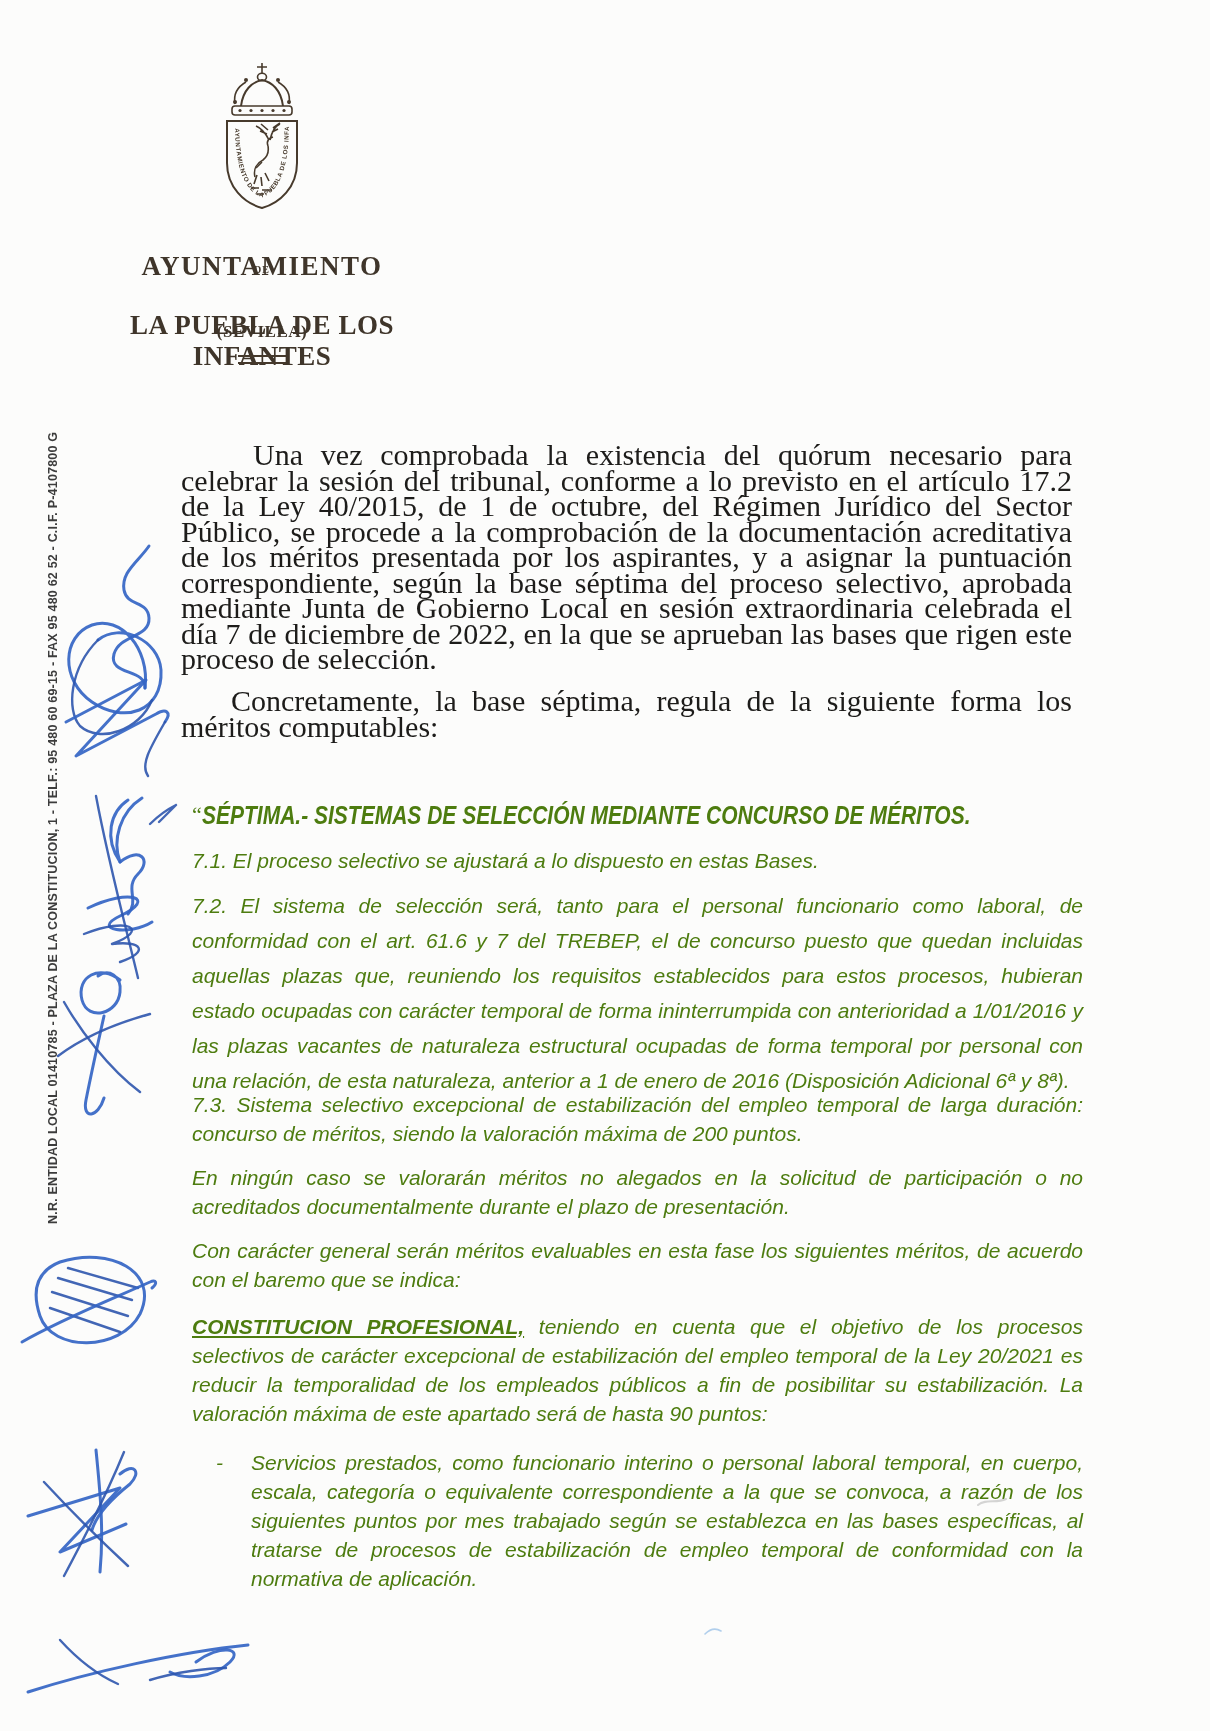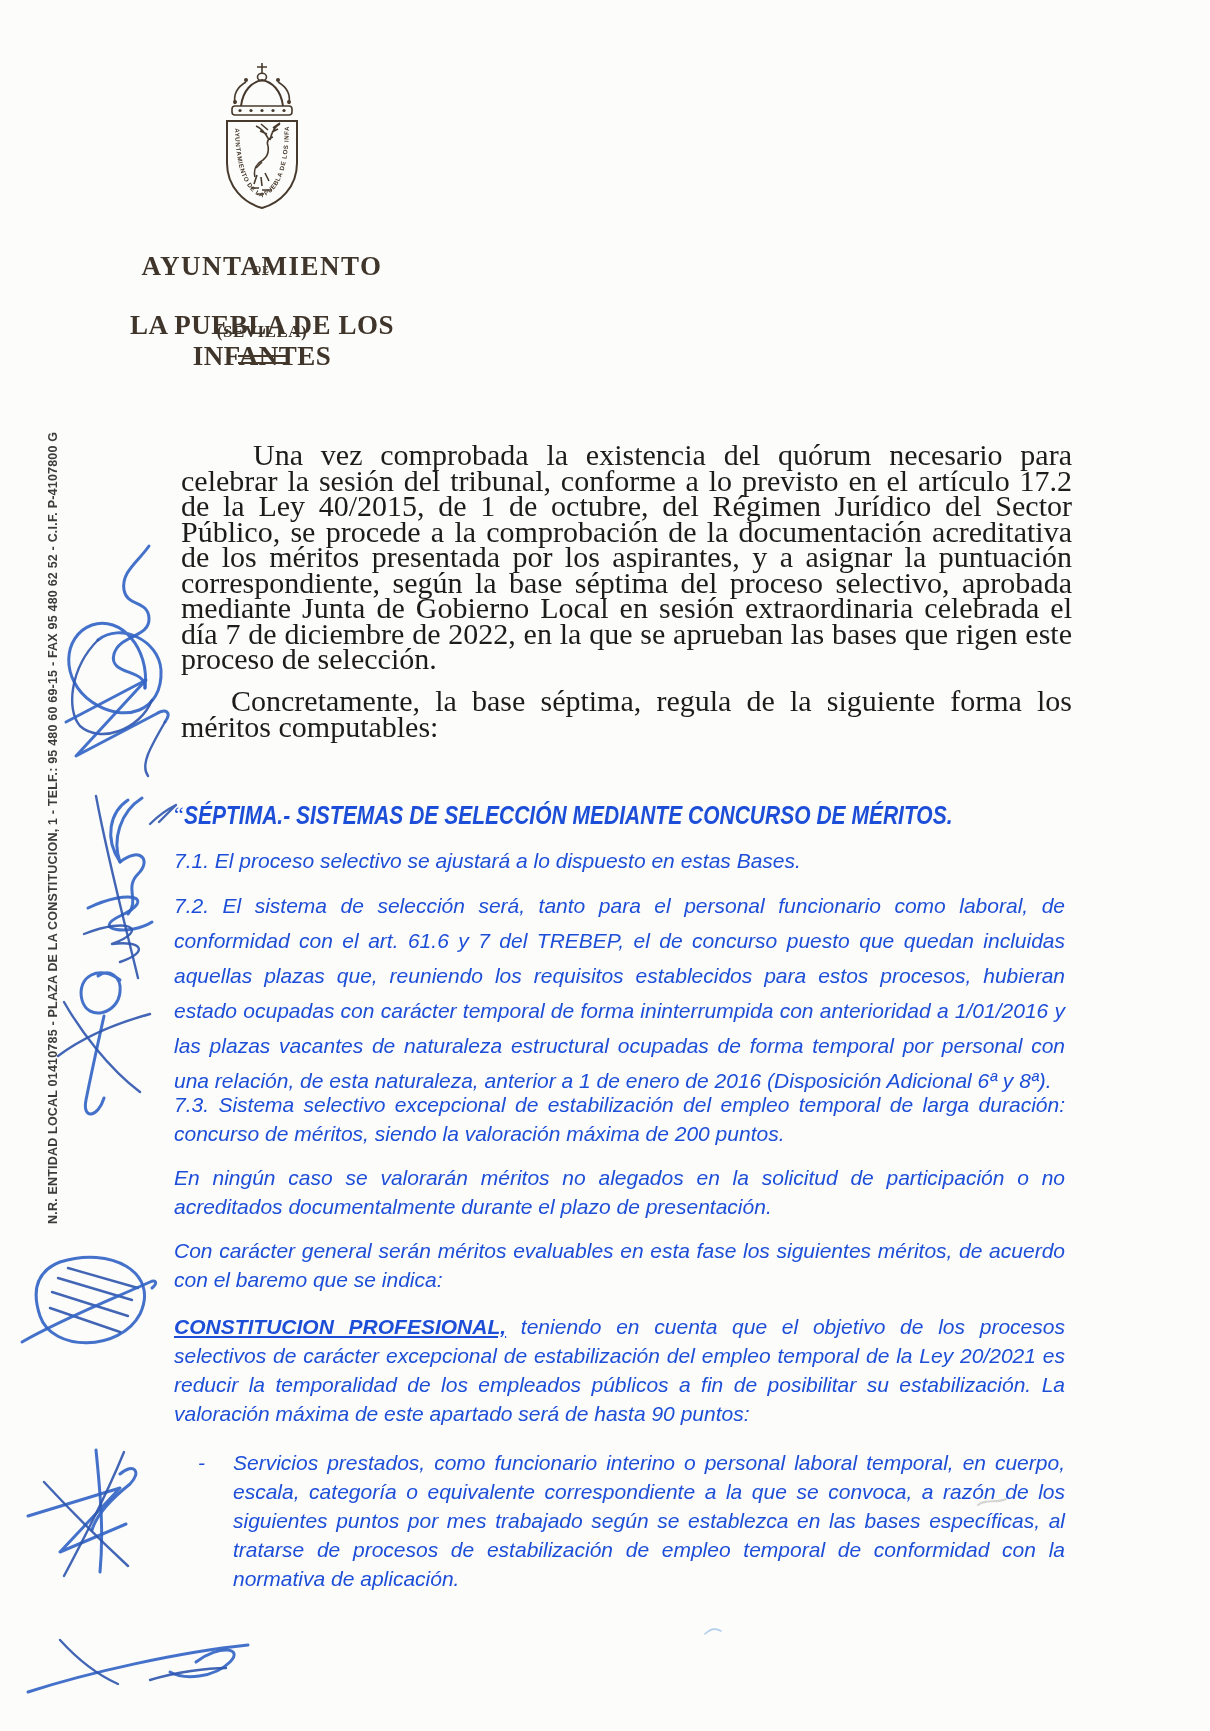--- a/index.html
+++ b/index.html
@@ -32,23 +32,23 @@
   .serifp{
     position:absolute;left:181px;width:891px;
     font-family:"Liberation Serif", serif;
     font-size:30px;line-height:25.5px;color:#1d1c1a;
     text-align:justify;
   }
   .p1{top:442px;text-indent:72px;}
   .p2{top:688px;text-indent:50px;}
   
   .it{
-    position:absolute;left:174px;width:891px;
+    position:absolute;left:192px;width:891px;
     font-family:"Liberation Sans", sans-serif;
-    font-style:italic;font-size:21px;line-height:29px;color:#1d4ed8;
+    font-style:italic;font-size:21px;line-height:29px;color:#4d7c0f;
     text-align:justify;
   }
   .sec-heading{top:800px;font-weight:bold;font-size:25px;line-height:30px;text-align:left;white-space:nowrap;}
   .sec-heading .q{font-family:"Liberation Serif", serif;font-style:normal;font-weight:normal;font-size:22px;vertical-align:top;}
   .sec-heading .hspan{display:inline-block;transform:scaleX(0.84);transform-origin:0 50%;}
   .c71{top:846px;text-align:left;}
   .c72{top:888px;line-height:35px;}
   .c73{top:1090px;}
   .pm1{top:1163px;}
   .pm2{top:1236px;}

